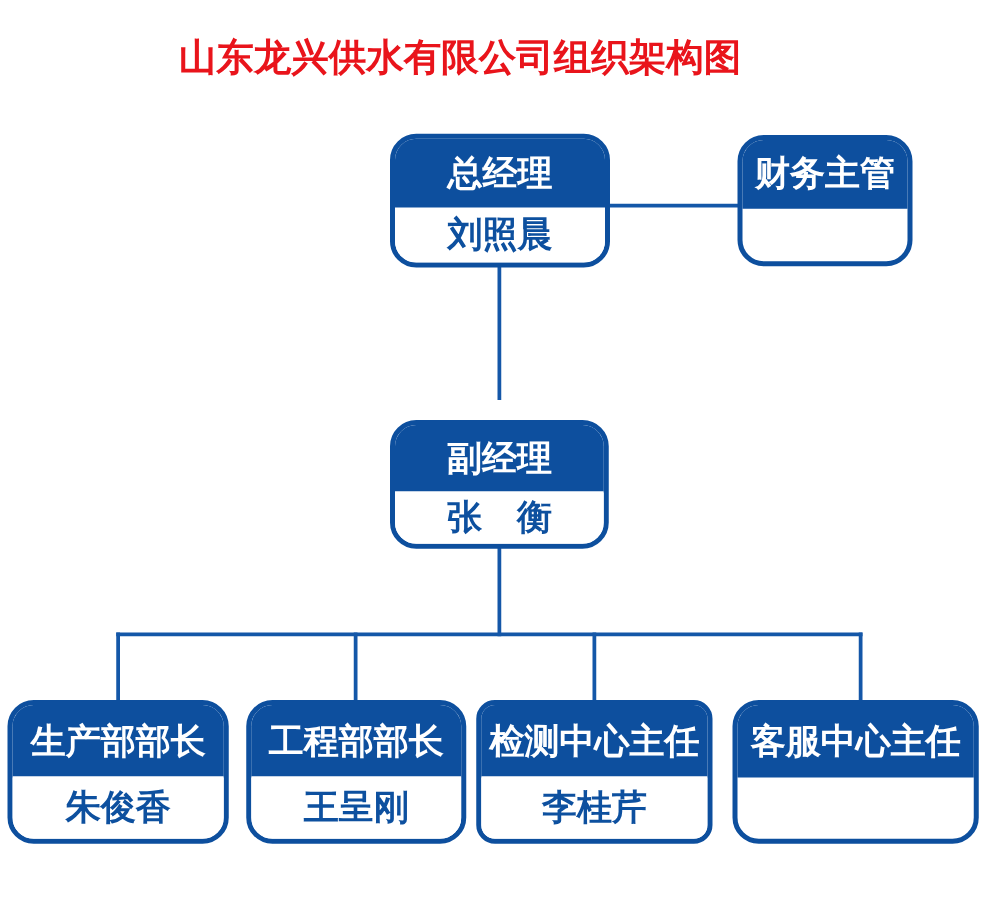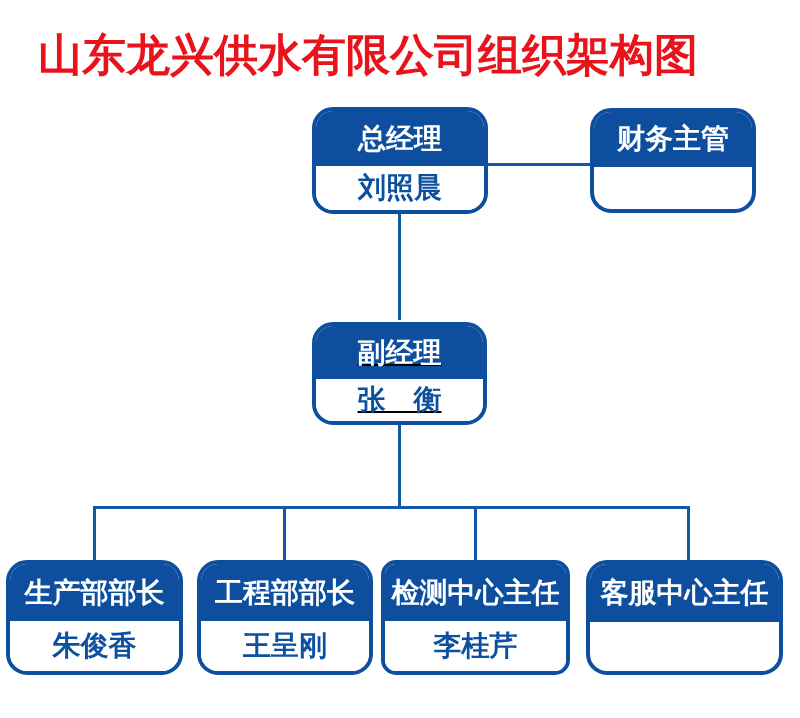--- a/index.html
+++ b/index.html
@@ -14,21 +14,21 @@
   .canvas{
     position:relative;
     width:800px;height:718px;
     background:#ffffff;
     overflow:hidden;
   }
   .title{
     position:absolute;
     left:0;top:26px;width:736px;
     text-align:center;
-    font-size:44px;
+    font-size:30px;
     font-weight:700;
     letter-spacing:0px;
     color:var(--title-red);
     white-space:nowrap;
   }
   .node{
     position:absolute;
     border:4px solid var(--box-blue);
     border-radius:21px;
     background:#ffffff;
@@ -55,23 +55,23 @@
     font-weight:700;
     font-size:28px;
     display:flex;
     align-items:center;
     justify-content:center;
     white-space:nowrap;
   }
   
   .n-gm {left:312px;top:107px;width:176px;height:107px;}
   .n-gm .hd{height:57px;}
-  .n-fin{left:590px;top:108px;width:166px;height:105px;}
+  .n-fin{left:590px;top:108px;width:140px;height:105px;}
   .n-fin .hd{height:56px;}
-  .n-dep{left:312px;top:322px;width:175px;height:103px;text-decoration:underline;}
+  .n-dep{left:312px;top:336px;width:175px;height:103px;}
   .n-dep .hd{height:55px;}
   .n-b1 {left:6px;  top:560px;width:177px;height:115px;}
   .n-b2 {left:197px;top:560px;width:176px;height:115px;}
   .n-b3 {left:381px;top:560px;width:189px;height:115px;border-radius:15px;}
   .n-b4 {left:586px;top:560px;width:197px;height:115px;gap:20px;}
   .n-b1 .hd,.n-b2 .hd,.n-b3 .hd,.n-b4 .hd{height:59px;}
   
   .line{position:absolute;background:var(--line-blue);}
   .c-gm-fin {left:486px;top:163px;width:106px;height:3px;}
   .c-gm-dep {left:398px;top:212px;width:3px;height:108px;}

